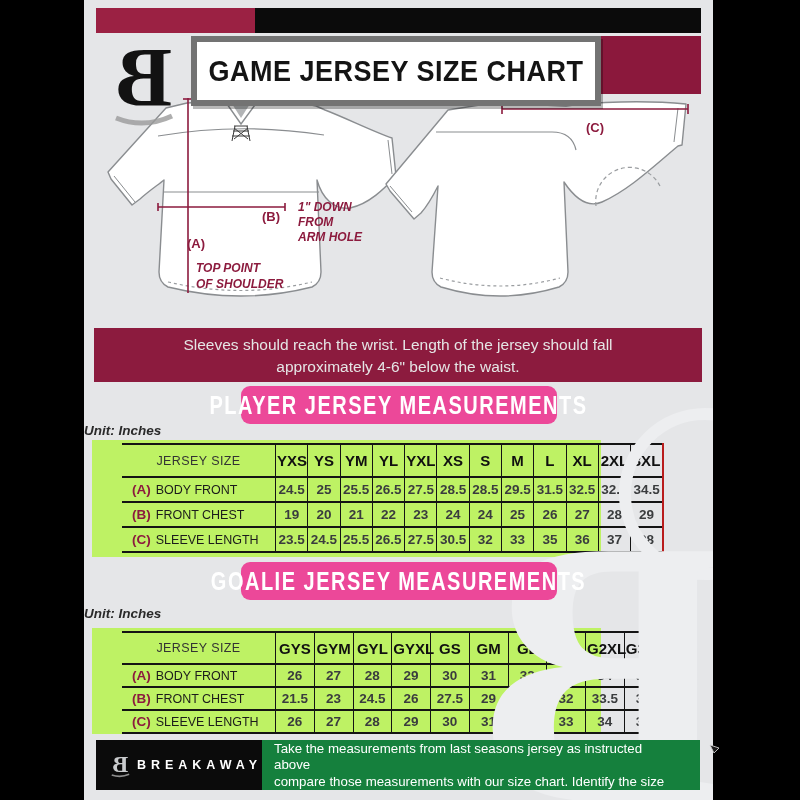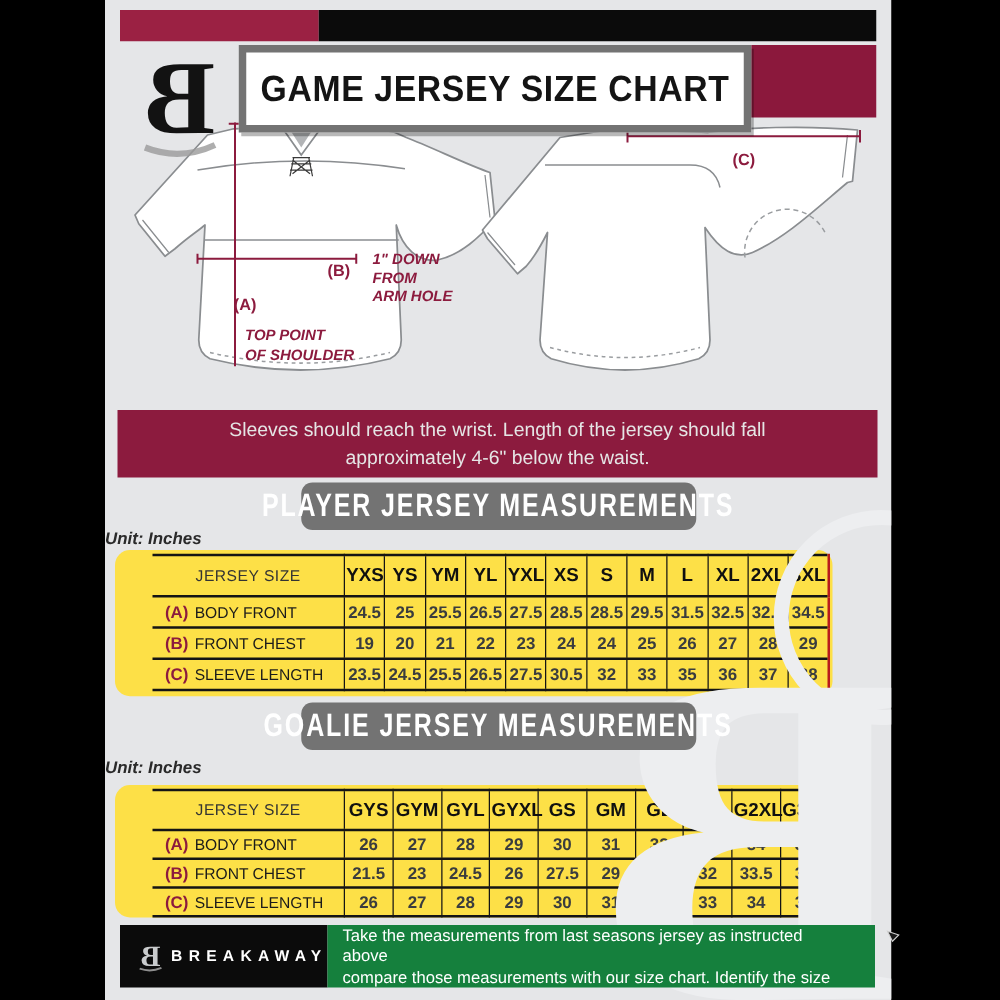--- a/index.html
+++ b/index.html
@@ -25,31 +25,31 @@
   .diagram{position:absolute;left:0;top:58px;width:629px;height:252px;z-index:1;}
   .diagram text{font-family:"Liberation Sans",sans-serif;}
   .mlabel{fill:#8C1B3E;font-weight:bold;}
   .mcap{fill:#8C1B3E;font-weight:bold;font-style:italic;}
 
   
   .notice{position:absolute;left:10px;top:328px;width:608px;height:54px;background:#8C1B3E;color:#e5e5e5;
     text-align:center;font-size:15.5px;line-height:22px;padding-top:6px;box-sizing:border-box;z-index:3;}
 
   
-  .sec-head{position:absolute;left:50%;transform:translateX(-50%);width:316px;height:38px;background:#737373;
+  .sec-head{position:absolute;left:50%;transform:translateX(-50%);width:316px;height:38px;background:#ec4899;
     border-radius:9px;display:flex;align-items:center;justify-content:center;z-index:3;}
   .sec-head .t{color:#fff;font-size:20px;font-weight:700;letter-spacing:1.5px;transform:scaleY(1.3);white-space:nowrap;}
   .sec-head.player{top:386px;}
   .sec-head.goalie{top:562px;}
   .unit{position:absolute;left:0;width:629px;text-align:left;font-size:13.5px;font-weight:700;font-style:italic;color:#2A2A2A;z-index:3;}
   .unit.player{top:423px;}
   .unit.goalie{top:606px;}
 
   
-  .panel{position:absolute;left:8px;width:574px;background:#fde047;z-index:1;border-radius:12px;}
+  .panel{position:absolute;left:8px;width:509px;background:#bef264;z-index:1;}
   .panel.player{top:440px;height:117px;}
   .panel.goalie{top:628px;height:106px;}
   .panel table{position:absolute;left:30px;top:3px;width:542px;table-layout:fixed;border-collapse:collapse;z-index:3;}
   .panel table tr{border-top:2px solid #141414;}
   .panel table tr:last-child{border-bottom:2px solid #141414;}
   .panel th,.panel td.val{border-left:1.5px solid #141414;text-align:center;}
   .panel th:last-child,.panel td.val:last-child{border-right:2px solid #b91c1c;}
   .panel td.corner,.panel td.rowlbl{width:151px;}
   .panel td.corner{text-align:center;font-size:12.5px;color:#333;letter-spacing:.4px;}
   .panel th{font-size:15px;font-weight:700;color:#101010;}

